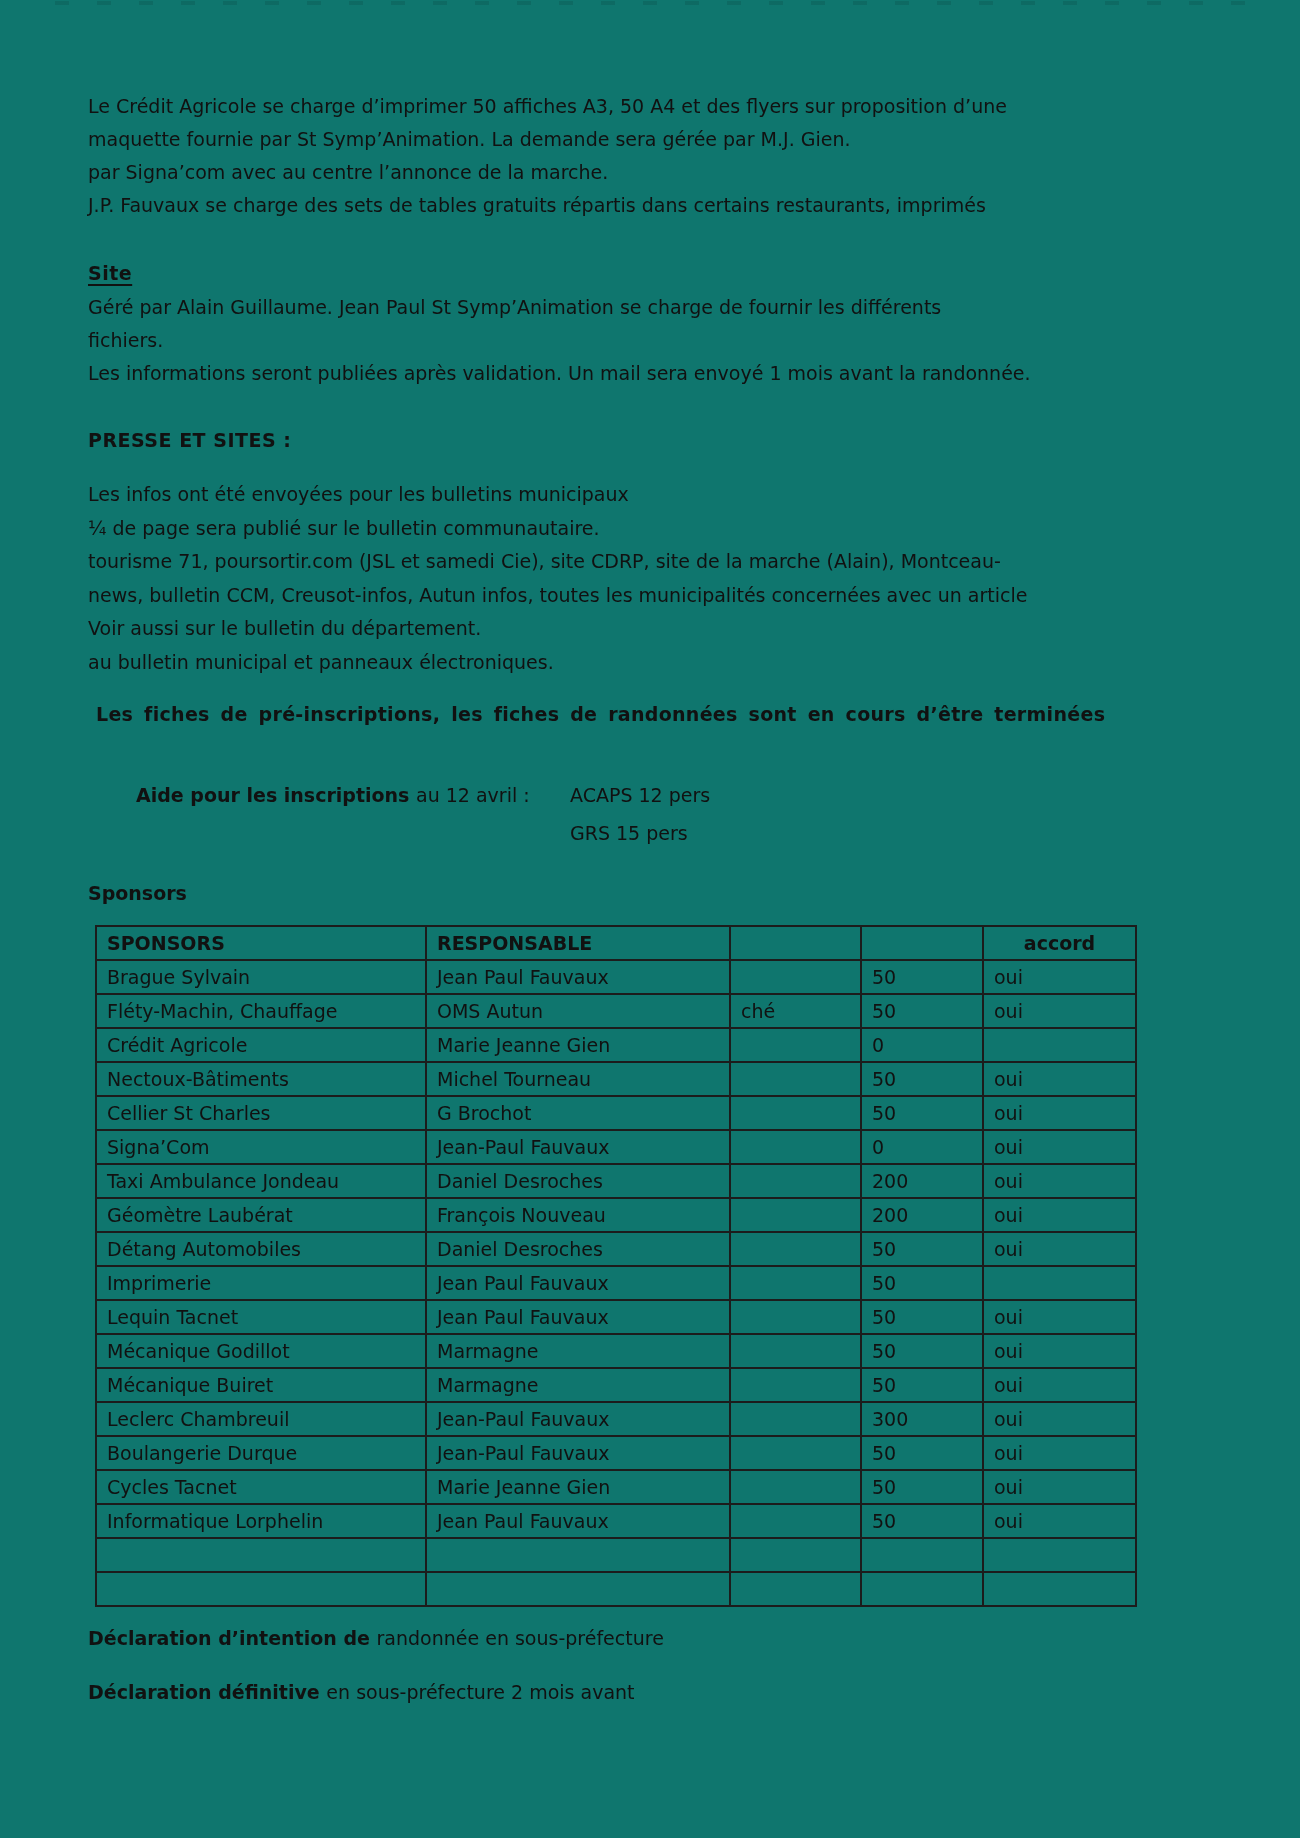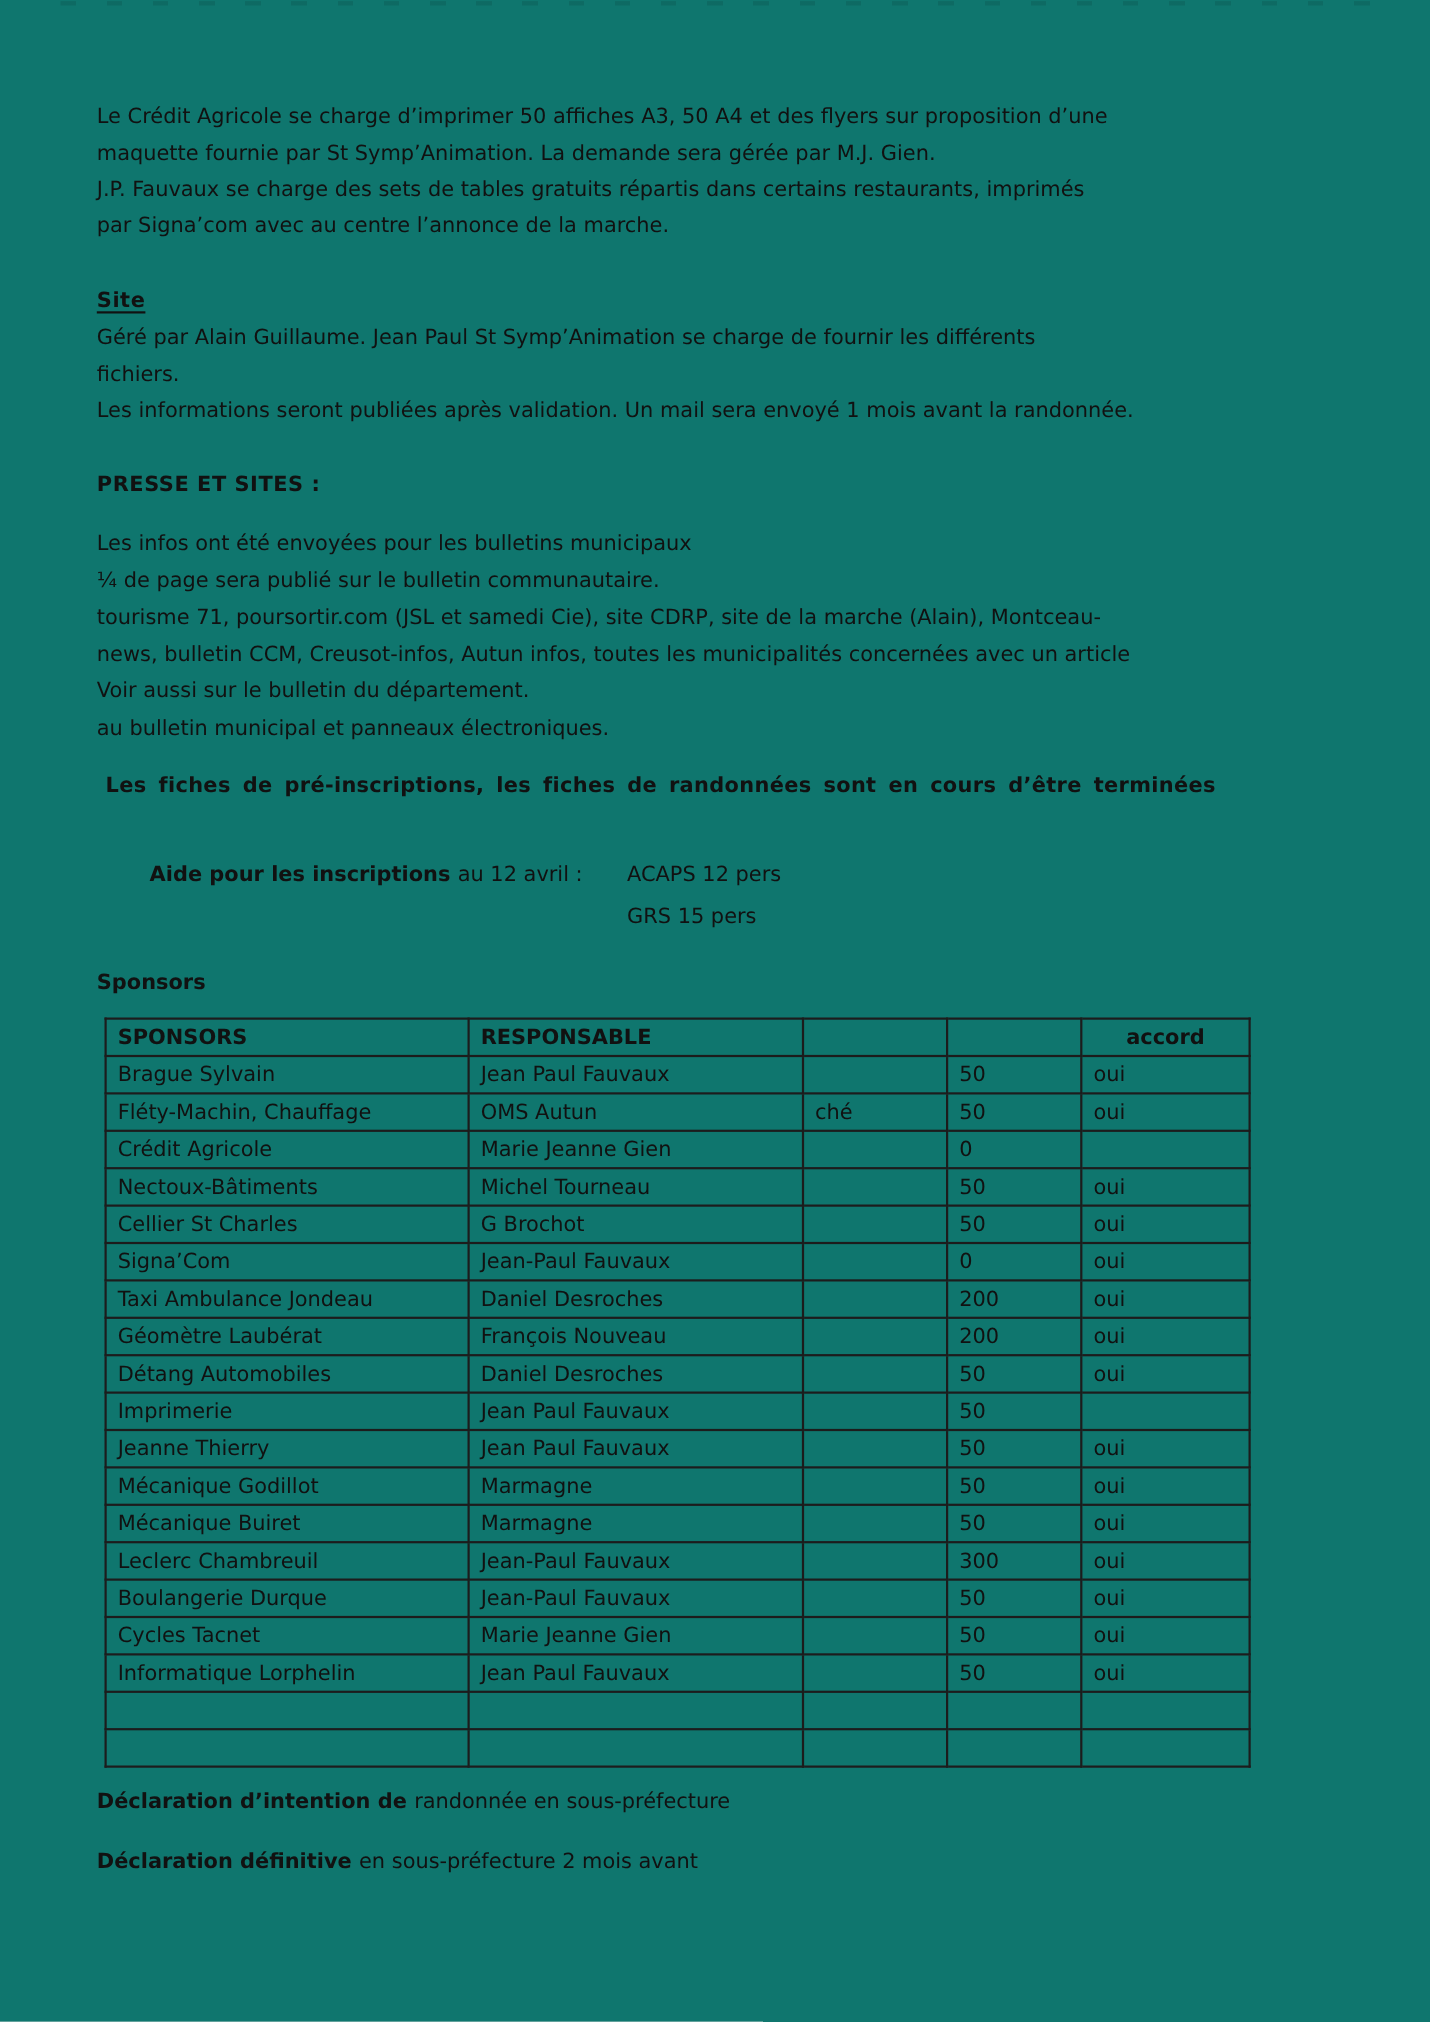--- a/index.html
+++ b/index.html
@@ -63,22 +63,22 @@
 </head>
 <body>
 
 <div class="page">
 
   <div class="scan-artifact"></div>
 
   <div class="block" style="top:90px">
     <div class="line">Le Crédit Agricole se charge d’imprimer 50 affiches A3, 50 A4 et des flyers sur proposition d’une</div>
     <div class="line">maquette fournie par St Symp’Animation. La demande sera gérée par M.J. Gien.</div>
+    <div class="line">par Signa’com avec au centre l’annonce de la marche.</div>
     <div class="line">J.P. Fauvaux se charge des sets de tables gratuits répartis dans certains restaurants, imprimés</div>
-    <div class="line">par Signa’com avec au centre l’annonce de la marche.</div>
   </div>
 
   <div class="heading underline" style="top:257px">Site</div>
   <div class="block" style="top:291px">
     <div class="line">Géré par Alain Guillaume. Jean Paul St Symp’Animation se charge de fournir les différents</div>
     <div class="line">fichiers.</div>
     <div class="line">Les informations seront publiées après validation. Un mail sera envoyé 1 mois avant la randonnée.</div>
   </div>
 
   <div class="heading" style="top:424px">PRESSE ET SITES :</div>
@@ -181,21 +181,21 @@
       <td class="center">oui</td>
     </tr>
     <tr>
       <td>Imprimerie</td>
       <td>Jean Paul Fauvaux</td>
       <td class="center"></td>
       <td class="center">50</td>
       <td class="center"></td>
     </tr>
     <tr>
-      <td>Jeanne Thierry</td>
+      <td>Lequin Tacnet</td>
       <td>Jean Paul Fauvaux</td>
       <td class="center"></td>
       <td class="center">50</td>
       <td class="center">oui</td>
     </tr>
     <tr>
       <td>Mécanique Godillot</td>
       <td>Marmagne</td>
       <td class="center"></td>
       <td class="center">50</td>

